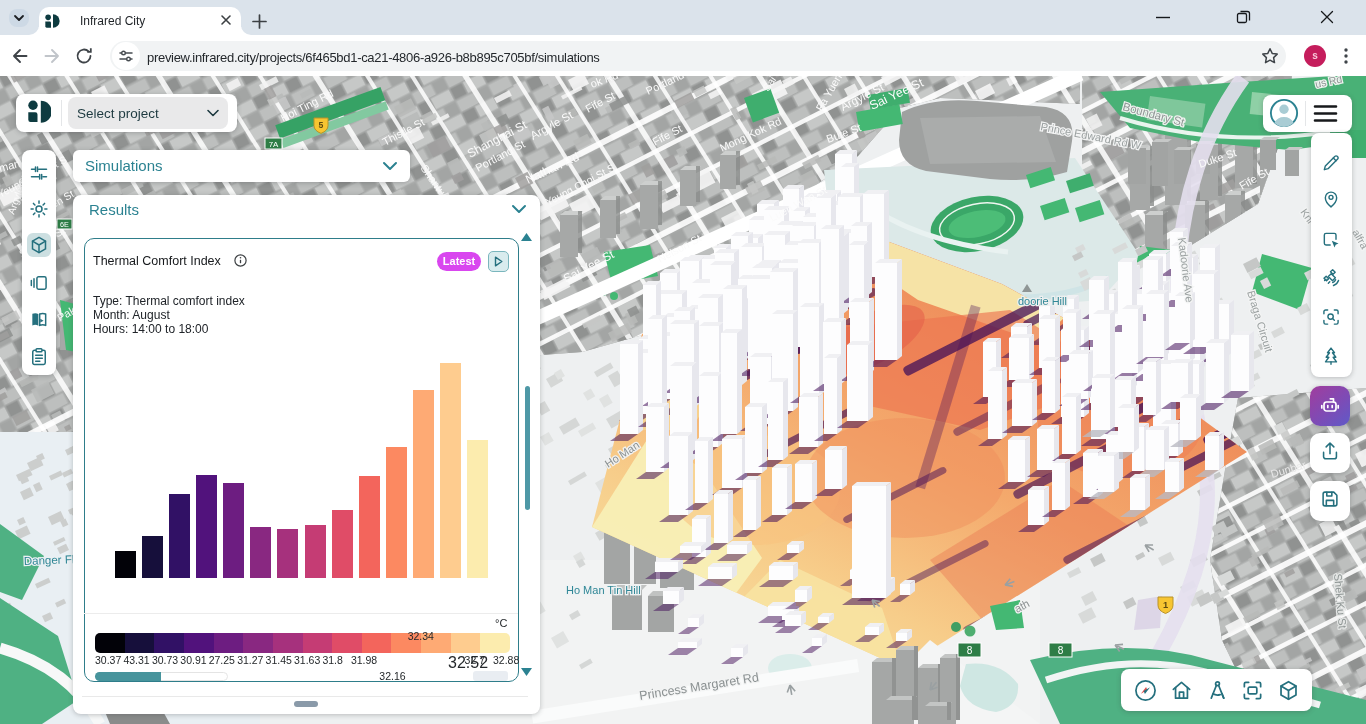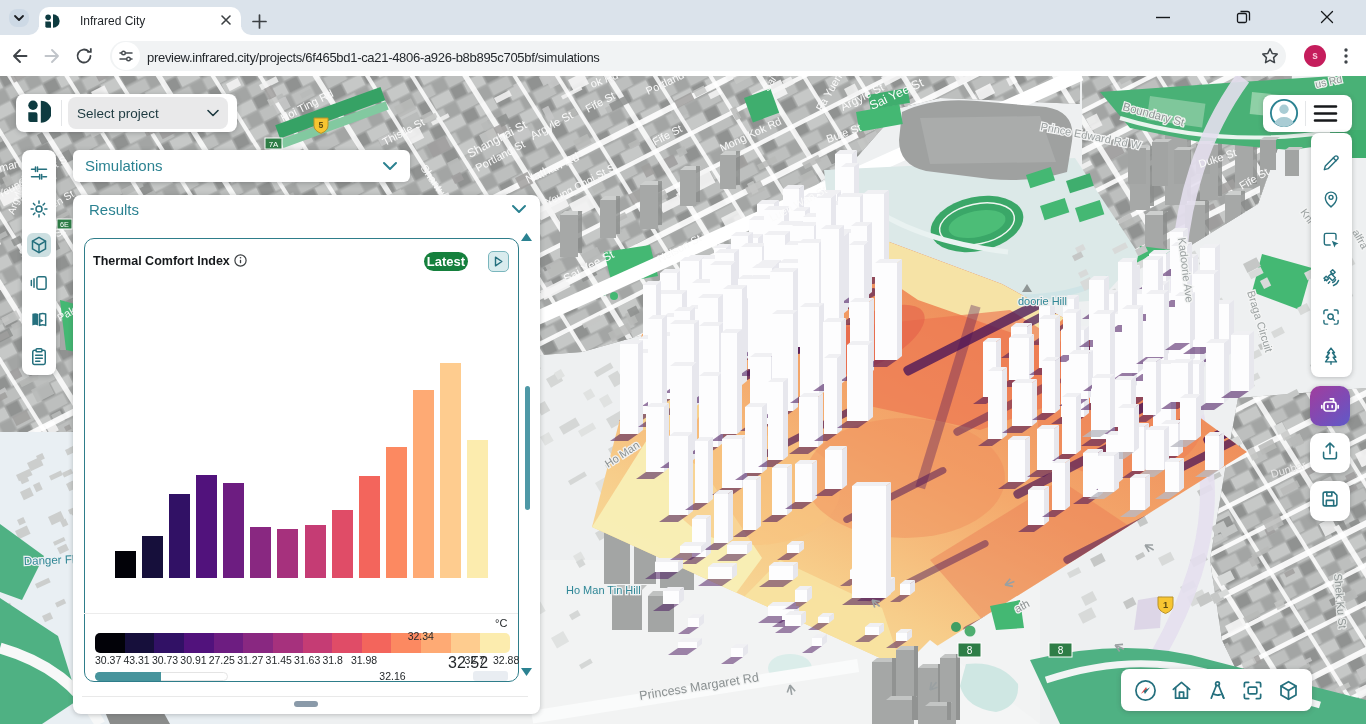--- a/index.html
+++ b/index.html
@@ -2391,31 +2391,32 @@
     <path d="M5.5 0L11 8H0z" fill="#2b8291"></path>
   </svg>
 <svg class="abs" style="left:521px;top:668px" width="11" height="8">
     <path d="M5.5 8L0 0h11z" fill="#2b8291"></path>
   </svg>
 <div class="abs" style="left:525px;top:386px;width:5px;height:124px;border-radius:3px;background:#4e98a6"></div>
 <div class="abs" style="left:82px;top:696px;width:446px;height:1px;background:#e9e9e9"></div>
 <div class="abs" style="left:294px;top:701px;width:24px;height:6px;border-radius:3px;background:#8a9aa9"></div>
 <div class="abs" style="left:84px;top:238px;width:435px;height:444px;background:#fff;border:1px solid #2e7d8a;border-radius:10px"></div>
 <div class="abs" style="left:84px;top:238px;width:435px;height:443px;border-radius:10px;overflow:hidden">
-    <div class="abs" style="left:9px;top:16px;font-size:12.5px;font-weight:bold;color:#16191c">Thermal Comfort Index</div>
+    <div class="abs" style="left:9px;top:16px;font-size:12.5px;font-weight:normal;color:#16191c">Thermal Comfort Index</div>
     <svg class="abs" style="left:150px;top:16px" width="13" height="13" fill="none">
       <circle cx="6.5" cy="6.5" r="5.6" stroke="#3c4043" stroke-width="1.2"></circle>
       <path d="M6.5 5.8v3.4" stroke="#3c4043" stroke-width="1.3"></path>
       <circle cx="6.5" cy="3.8" r="0.8" fill="#3c4043"></circle>
     </svg>
-    <div class="abs" style="left:340px;top:14px;width:44px;height:19px;border-radius:10px;background:#15803d;color:#fff;font-size:13px;font-weight:bold;text-align:center;line-height:19px">Latest</div>
+    <div class="abs" style="left:353px;top:14px;width:44px;height:19px;border-radius:10px;background:#d946ef;color:#fff;font-size:11px;font-weight:bold;text-align:center;line-height:19px">Latest</div>
     <div class="abs" style="left:404px;top:13px;width:21px;height:21px;border-radius:5px;border:1.5px solid #7ab6bd;background:#d9ecee"></div>
     <svg class="abs" style="left:410px;top:18px" width="9" height="11">
       <path d="M1.5 1.2L7.8 5.5 1.5 9.8z" fill="none" stroke="#25707e" stroke-width="1.4" stroke-linejoin="round"></path>
     </svg>
+    <div class="abs" style="left:9px;top:56px;font-size:12px;color:#202429;line-height:14px">Type: Thermal comfort index<br>Month: August<br>Hours: 14:00 to 18:00</div>
     <div class="abs" style="left:31.0px;top:313px;width:21px;height:27px;background:#020208"></div>
     <div class="abs" style="left:58.1px;top:298px;width:21px;height:42px;background:#160f3b"></div>
     <div class="abs" style="left:85.1px;top:256px;width:21px;height:84px;background:#311165"></div>
     <div class="abs" style="left:112.2px;top:237px;width:21px;height:103px;background:#51127c"></div>
     <div class="abs" style="left:139.3px;top:245px;width:21px;height:95px;background:#6d1d81"></div>
     <div class="abs" style="left:166.3px;top:289px;width:21px;height:51px;background:#892881"></div>
     <div class="abs" style="left:193.4px;top:291px;width:21px;height:49px;background:#a6317d"></div>
     <div class="abs" style="left:220.5px;top:287px;width:21px;height:53px;background:#c53c74"></div>
     <div class="abs" style="left:247.6px;top:272px;width:21px;height:68px;background:#e04c67"></div>
     <div class="abs" style="left:274.6px;top:238px;width:21px;height:102px;background:#f3655c"></div>

